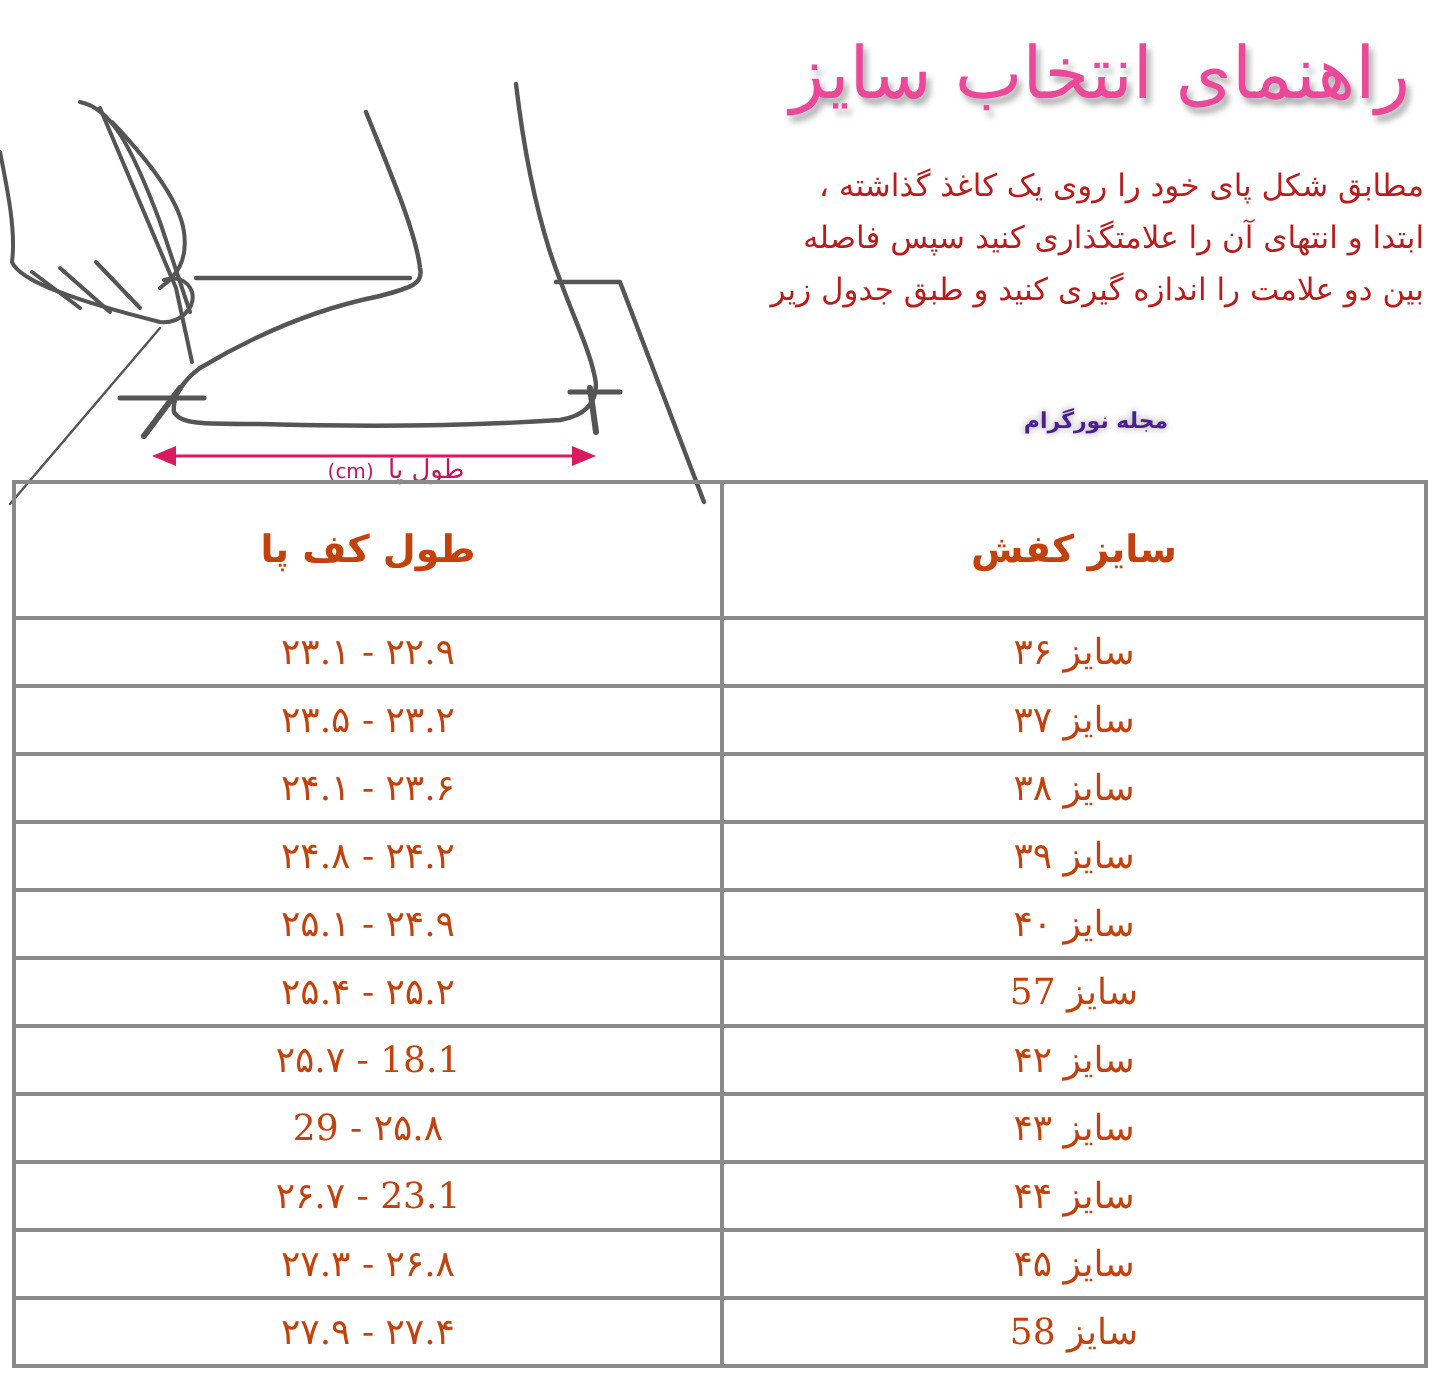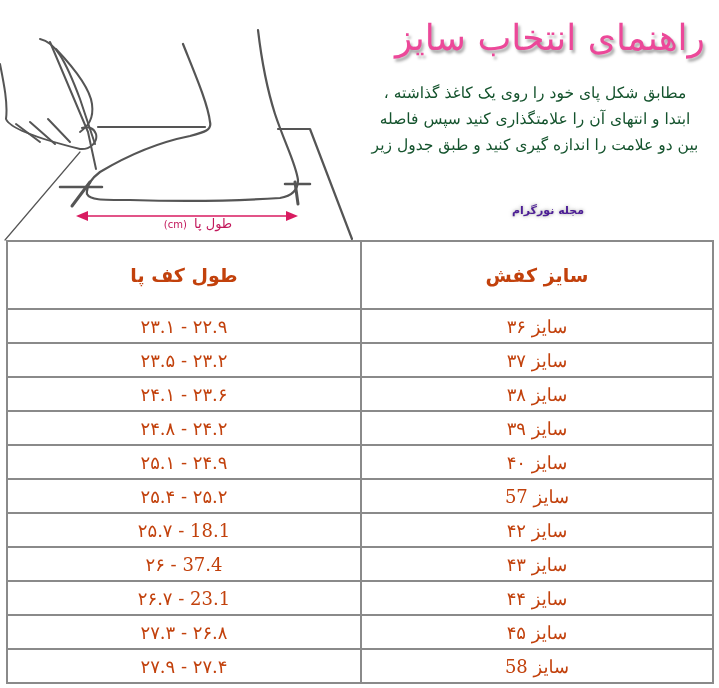--- a/index.html
+++ b/index.html
@@ -1,34 +1,34 @@
 <!DOCTYPE html>
 <html><head>
 <meta charset="utf-8">
 <style>
   * { box-sizing: border-box; margin: 0; padding: 0; }
   html, body { width: 719px; height: 688px; background: #ffffff; overflow: hidden; }
   body { position: relative; font-family: "DejaVu Sans", sans-serif; color: #1a1a1a; }
 
-  #illustration { position: absolute; left: 0; top: 4px; width: 360px; height: 240px; }
+  #illustration { position: absolute; left: 0; top: 16px; width: 360px; height: 240px; }
   #illustration svg { width: 360px; height: 240px; display: block; }
   .foot-label {
     position: absolute; left: 148px; top: 212px; width: 100px; text-align: center;
     color: #c2185b; font-size: 13px; direction: rtl; white-space: nowrap;
   }
   .foot-label .unit { font-size: 10px; margin-right: 3px; }
 
   #title {
     position: absolute; right: 14px; top: 10px; width: 340px; text-align: right;
     direction: rtl; color: #ec4899; font-family: "DejaVu Serif", serif; font-size: 36px;
     text-shadow: 2px 3px 3px rgba(0,0,0,0.35); line-height: 56px;
   }
   #instructions {
-    position: absolute; left: 358px; top: 80px; width: 354px; text-align: center;
-    direction: rtl; font-family: "DejaVu Serif", serif; font-size: 15.5px; line-height: 26px; color: #14532d;
+    position: absolute; left: 358px; top: 80px; width: 354px; text-align: right;
+    direction: rtl; font-family: "DejaVu Serif", serif; font-size: 15.5px; line-height: 26px; color: #b91c1c;
   }
   #brand {
     position: absolute; left: 488px; top: 204px; width: 120px; text-align: center;
     direction: rtl; font-weight: bold; font-size: 11px; color: #4c1d95;
     text-shadow: 0 0 3px #bbb, 0 0 5px #ccc;
   }
 
   #size-table {
     position: absolute; left: 6px; top: 240px; width: 708px;
     border-collapse: collapse; border: 2px solid #7a7a7a; direction: ltr;
@@ -121,21 +121,21 @@
       </tr>
     <tr>
         <td>۲۵.۲ - ۲۵.۴</td>
         <td>سایز 57</td>
       </tr>
     <tr>
         <td>18.1 - ۲۵.۷</td>
         <td>سایز ۴۲</td>
       </tr>
     <tr>
-        <td>37.4 - ۲۶</td>
+        <td>۲۵.۸ - 29</td>
         <td>سایز ۴۳</td>
       </tr>
     <tr>
         <td>23.1 - ۲۶.۷</td>
         <td>سایز ۴۴</td>
       </tr>
     <tr>
         <td>۲۶.۸ - ۲۷.۳</td>
         <td>سایز ۴۵</td>
       </tr>

